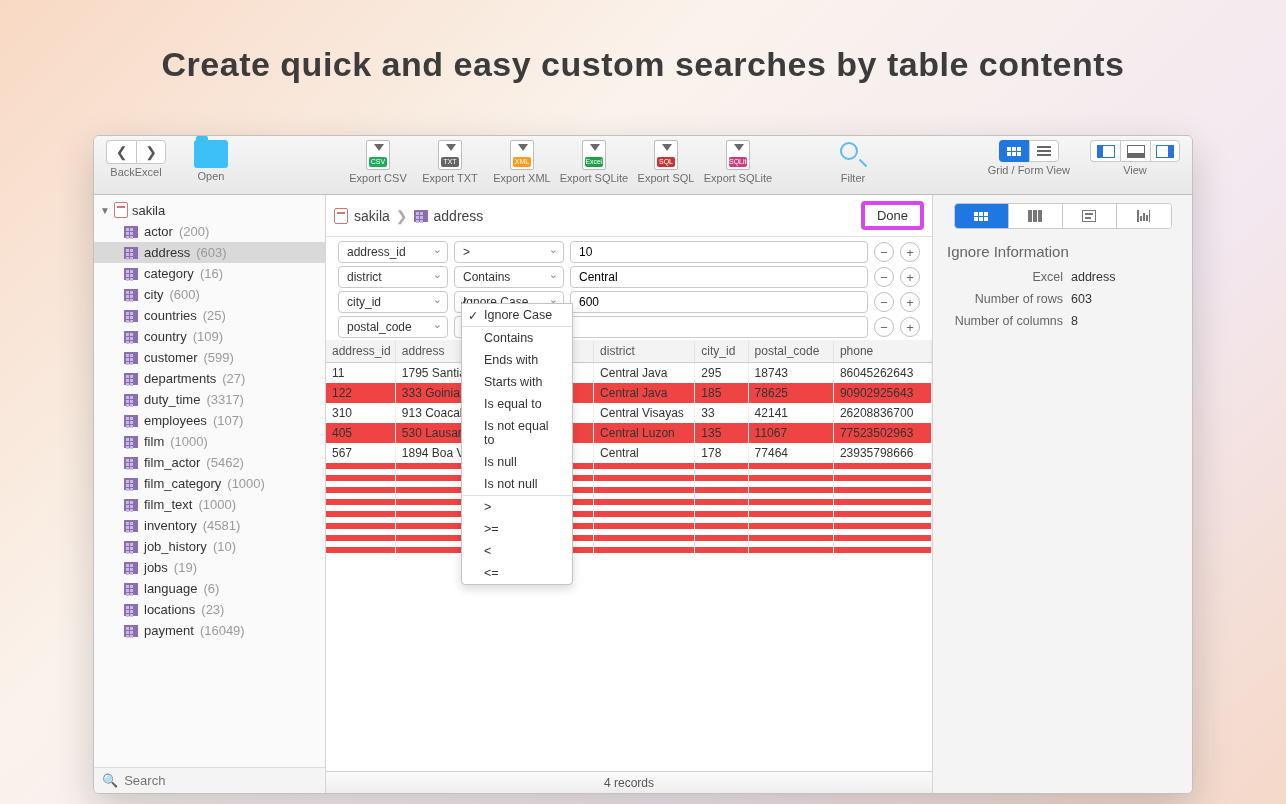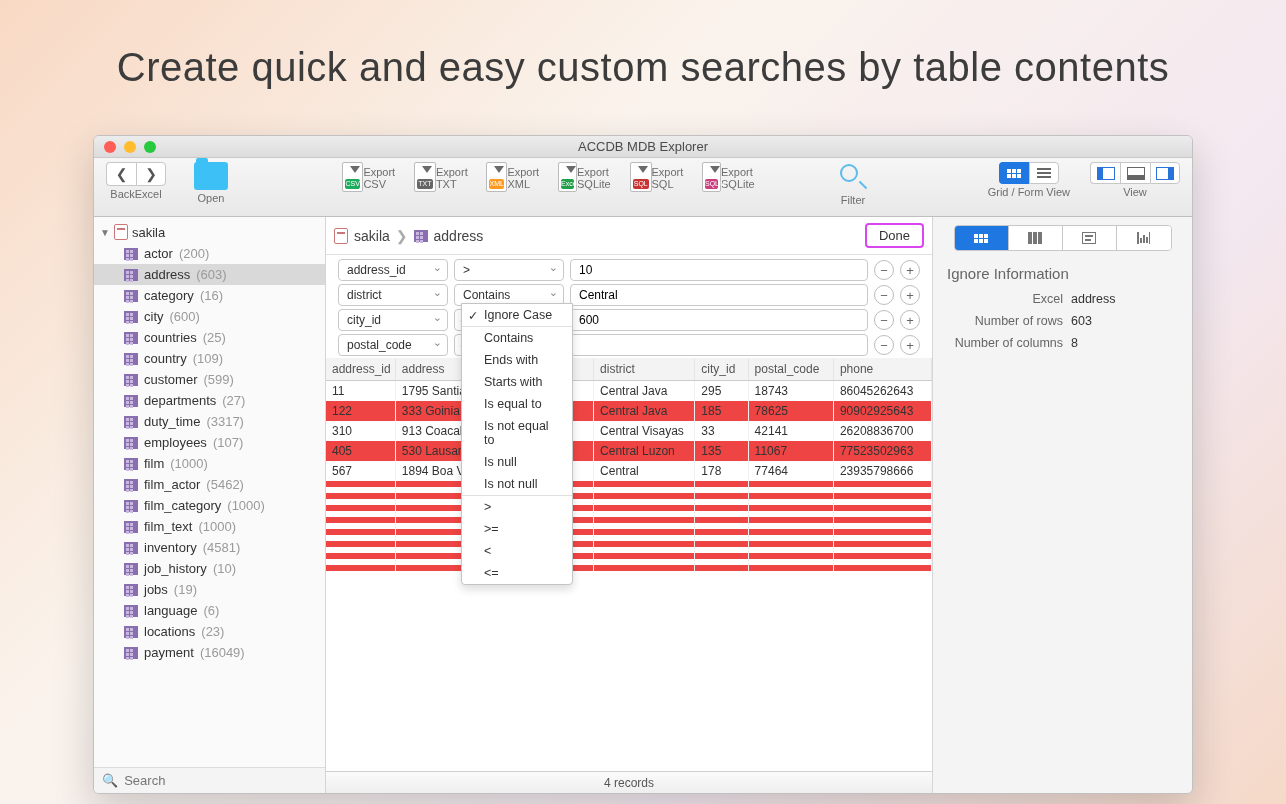--- a/index.html
+++ b/index.html
@@ -1,37 +1,37 @@
 <!DOCTYPE html>
 <html><head>
 <meta charset="utf-8">
 <style>
 * { box-sizing: border-box; margin: 0; padding: 0; font-family: -apple-system, "Helvetica Neue", Arial, sans-serif; }
 body { width: 1286px; height: 804px; background: linear-gradient(135deg, #f8d9c4 0%, #faf3ec 35%, #f3e8f0 70%, #f5d9c8 100%); overflow: hidden; }
-.headline { text-align: center; font-size: 40px; font-weight: 400; color: #3c3c3c; padding-top: 45px; letter-spacing: .5px; }
+.headline { text-align: center; font-size: 34px; font-weight: 700; color: #3c3c3c; padding-top: 45px; letter-spacing: .5px; }
 
 .window { position: absolute; left: 93px; top: 135px; width: 1100px; height: 659px; background: #f5f5f5; border: 1px solid #c2c0c0; border-radius: 6px; box-shadow: 0 15px 40px rgba(0,0,0,.18); overflow: hidden; display: flex; flex-direction: column; }
 
 .titlebar { height: 22px; background: linear-gradient(#ececec,#dcdcdc); border-bottom: 1px solid #c9c9c9; display: flex; align-items: center; position: relative; font-size: 13px; }
 .traffic { display: flex; gap: 8px; padding-left: 10px; }
 .traffic span { width: 12px; height: 12px; border-radius: 50%; }
 .tl-r { background: #ff5f56; } .tl-y { background: #ffbd2e; } .tl-g { background: #27c93f; }
 .titlebar .title { position: absolute; left: 0; right: 0; text-align: center; color: #4b4b4b; font-size: 13px; pointer-events: none; }
 
 .toolbar { height: 59px; background: linear-gradient(#f6f6f6,#e8e8e8); border-bottom: 1px solid #c0bfbf; display: flex; align-items: flex-start; padding: 4px 8px 0 8px; font-size: 11px; color: #555; }
 .tb-group { display: flex; flex-direction: column; align-items: center; margin: 0 4px; }
 .tb-row { display: flex; gap: 0; }
 .nav-btn { width: 30px; height: 24px; border: 1px solid #c7c7c7; background: #fff; display: flex; align-items: center; justify-content: center; font-size: 14px; color: #555; }
 .nav-btn:first-child { border-radius: 4px 0 0 4px; border-right: none; }
 .nav-btn:last-child { border-radius: 0 4px 4px 0; }
 .tb-label { margin-top: 2px; color: #6d6d6d; font-size: 11px; }
 .tb-split { display: flex; }
 .folder-icon { width: 34px; height: 28px; background: #3cc0f5; border-radius: 3px; position: relative; }
 .folder-icon::before { content:''; position:absolute; top:-4px; left:2px; width:12px; height:5px; background:#3cc0f5; border-radius:2px 2px 0 0; }
-.export-item { display:flex; flex-direction:row; align-items:center; width:72px; }
+.export-item { display:flex; flex-direction:column; align-items:center; width:72px; }
 .export-ic { width:24px; height:30px; border:1px solid #bbb; background:#fff; border-radius:2px; position:relative; }
 .export-ic .arrow { position:absolute; top:3px; left:7px; width:0; height:0; border-left:5px solid transparent; border-right:5px solid transparent; border-top:7px solid #6a6a6a; }
 .export-ic .tag { position:absolute; bottom:2px; left:2px; right:2px; height:10px; border-radius:2px; font-size:7px; color:#fff; text-align:center; line-height:10px; }
 .tag-csv{background:#1fab5e}.tag-txt{background:#666}.tag-xml{background:#ff9a1f}.tag-xls{background:#21a04a}.tag-sql{background:#c73434}.tag-sqlite{background:#cc3d7e}
 .magnifier { width:30px;height:30px;position:relative; }
 .magnifier .lens{width:18px;height:18px;border:2px solid #5dbbee;border-radius:50%;position:absolute;top:2px;left:2px}
 .magnifier .handle{width:2px;height:10px;background:#5dbbee;position:absolute;bottom:2px;right:4px;transform:rotate(-45deg)}
 .view-seg { display:flex; }
 .seg-btn { width:30px; height:22px; border:1px solid #c7c7c7; background:#fff; display:flex; align-items:center; justify-content:center; font-size:12px; color:#666; }
 .seg-left{border-radius:4px 0 0 4px;border-right:none}.seg-mid{border-right:none}.seg-right{border-radius:0 4px 4px 0}
@@ -52,21 +52,21 @@
 .table-ic i{width:3px;height:3px;background:#c9b8df}
 .count{color:#9a9a9a}
 .search-row{border-top:1px solid #ddd;padding:5px 8px;display:flex;align-items:center;gap:6px;background:#f4f4f4}
 .search-row input{flex:1;border:none;background:transparent;font-size:13px;outline:none;color:#777}
 .search-ic{color:#9a9a9a;font-size:13px}
 
 
 .main{flex:1;display:flex;flex-direction:column;overflow:hidden;background:#fff}
 .crumb-bar{display:flex;align-items:center;padding:6px 8px;gap:6px;border-bottom:1px solid #e0e0e0;font-size:14px;color:#444}
 .crumb-bar .sep{color:#aaa}
-.done-btn{margin-left:auto;padding:3px 12px;border:2px solid #d946ef;border-radius:4px;background:#fff;font-size:13px;color:#333}
+.done-btn{margin-left:auto;padding:3px 12px;border:4px solid #d946ef;border-radius:4px;background:#fff;font-size:13px;color:#333}
 
 .filters{padding:4px 12px 2px 12px;display:flex;flex-direction:column;gap:3px}
 .filter-row{display:flex;align-items:center;gap:6px}
 .sel{height:22px;border:1px solid #c9c9c9;border-radius:4px;background:#fff;font-size:12px;padding:0 18px 0 8px;color:#333;position:relative;appearance:none;display:flex;align-items:center}
 .sel::after{content:'⌄';position:absolute;right:5px;top:1px;font-size:11px;color:#888}
 .sel.col{width:110px}.sel.op{width:110px}
 .val-input{flex:1;height:22px;border:1px solid #c9c9c9;border-radius:4px;padding:0 8px;font-size:12px}
 .circ-btn{width:20px;height:20px;border:1px solid #bdbdbd;border-radius:50%;background:#fff;display:flex;align-items:center;justify-content:center;font-size:13px;color:#666;line-height:1}
 
 .grid{flex:1;overflow:hidden;font-size:12px;color:#333;position:relative}
@@ -110,28 +110,20 @@
 .ic-bar{display:inline-flex;align-items:center;gap:1px}.ic-bar::before,.ic-bar::after{content:'';width:1.5px;height:12px;background:currentColor}
 .ic-bar i{display:inline-flex;align-items:flex-end;gap:1px;height:10px}.ic-bar i b{width:2px;background:currentColor}.ic-bar i b:nth-child(1){height:5px}.ic-bar i b:nth-child(2){height:8px}.ic-bar i b:nth-child(3){height:6px}
 </style>
 </head>
 <body>
 
 <div class="headline">Create quick and easy custom searches by table contents</div>
 
 <div class="window">
 
-  <div class="titlebar">
-    <div class="traffic">
-      <span class="tl-r"></span>
-      <span class="tl-y"></span>
-      <span class="tl-g"></span>
-    </div>
-    <div class="title">ACCDB MDB Explorer</div>
-  </div>
 
   <div class="toolbar">
     <div class="tb-group">
       <div class="tb-row">
         <div class="nav-btn">❮</div>
         <div class="nav-btn">❯</div>
       </div>
       <div class="tb-split">
         <span class="tb-label">Back</span>
         <span class="tb-label">Excel</span>

